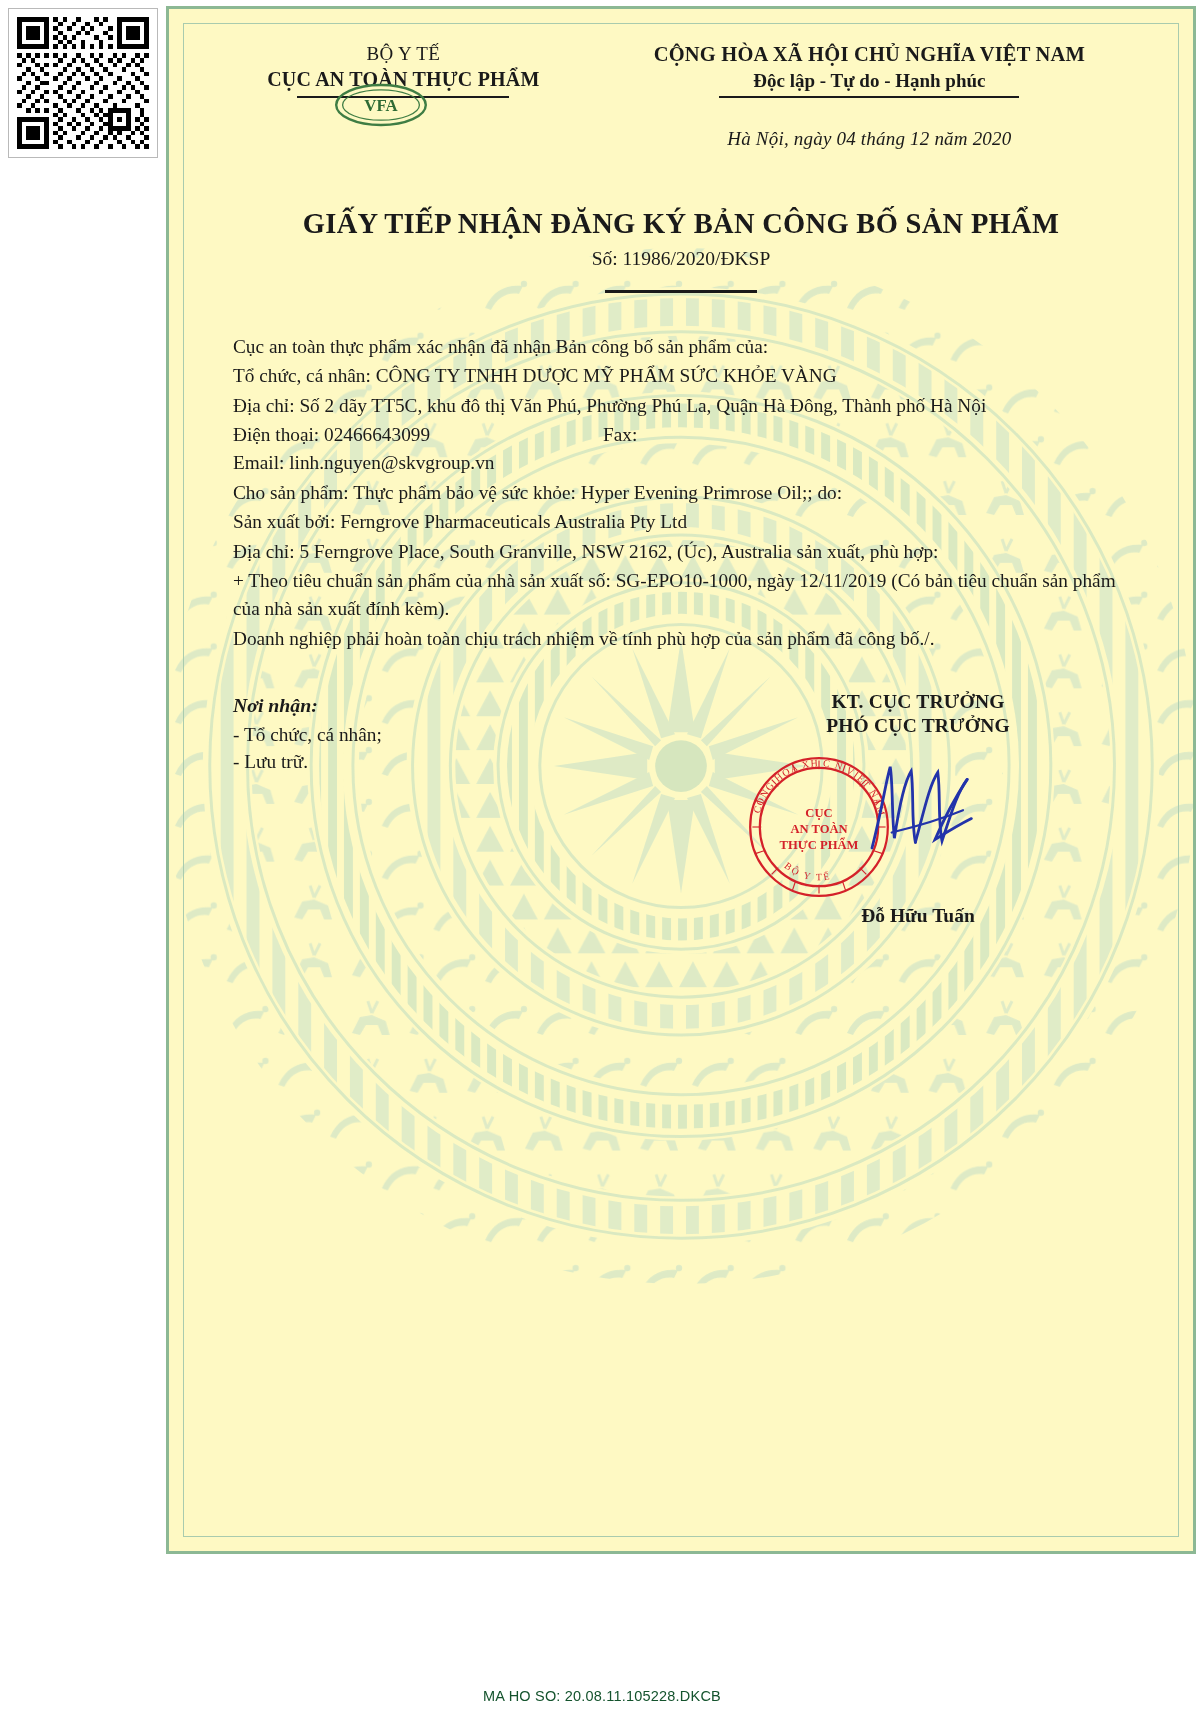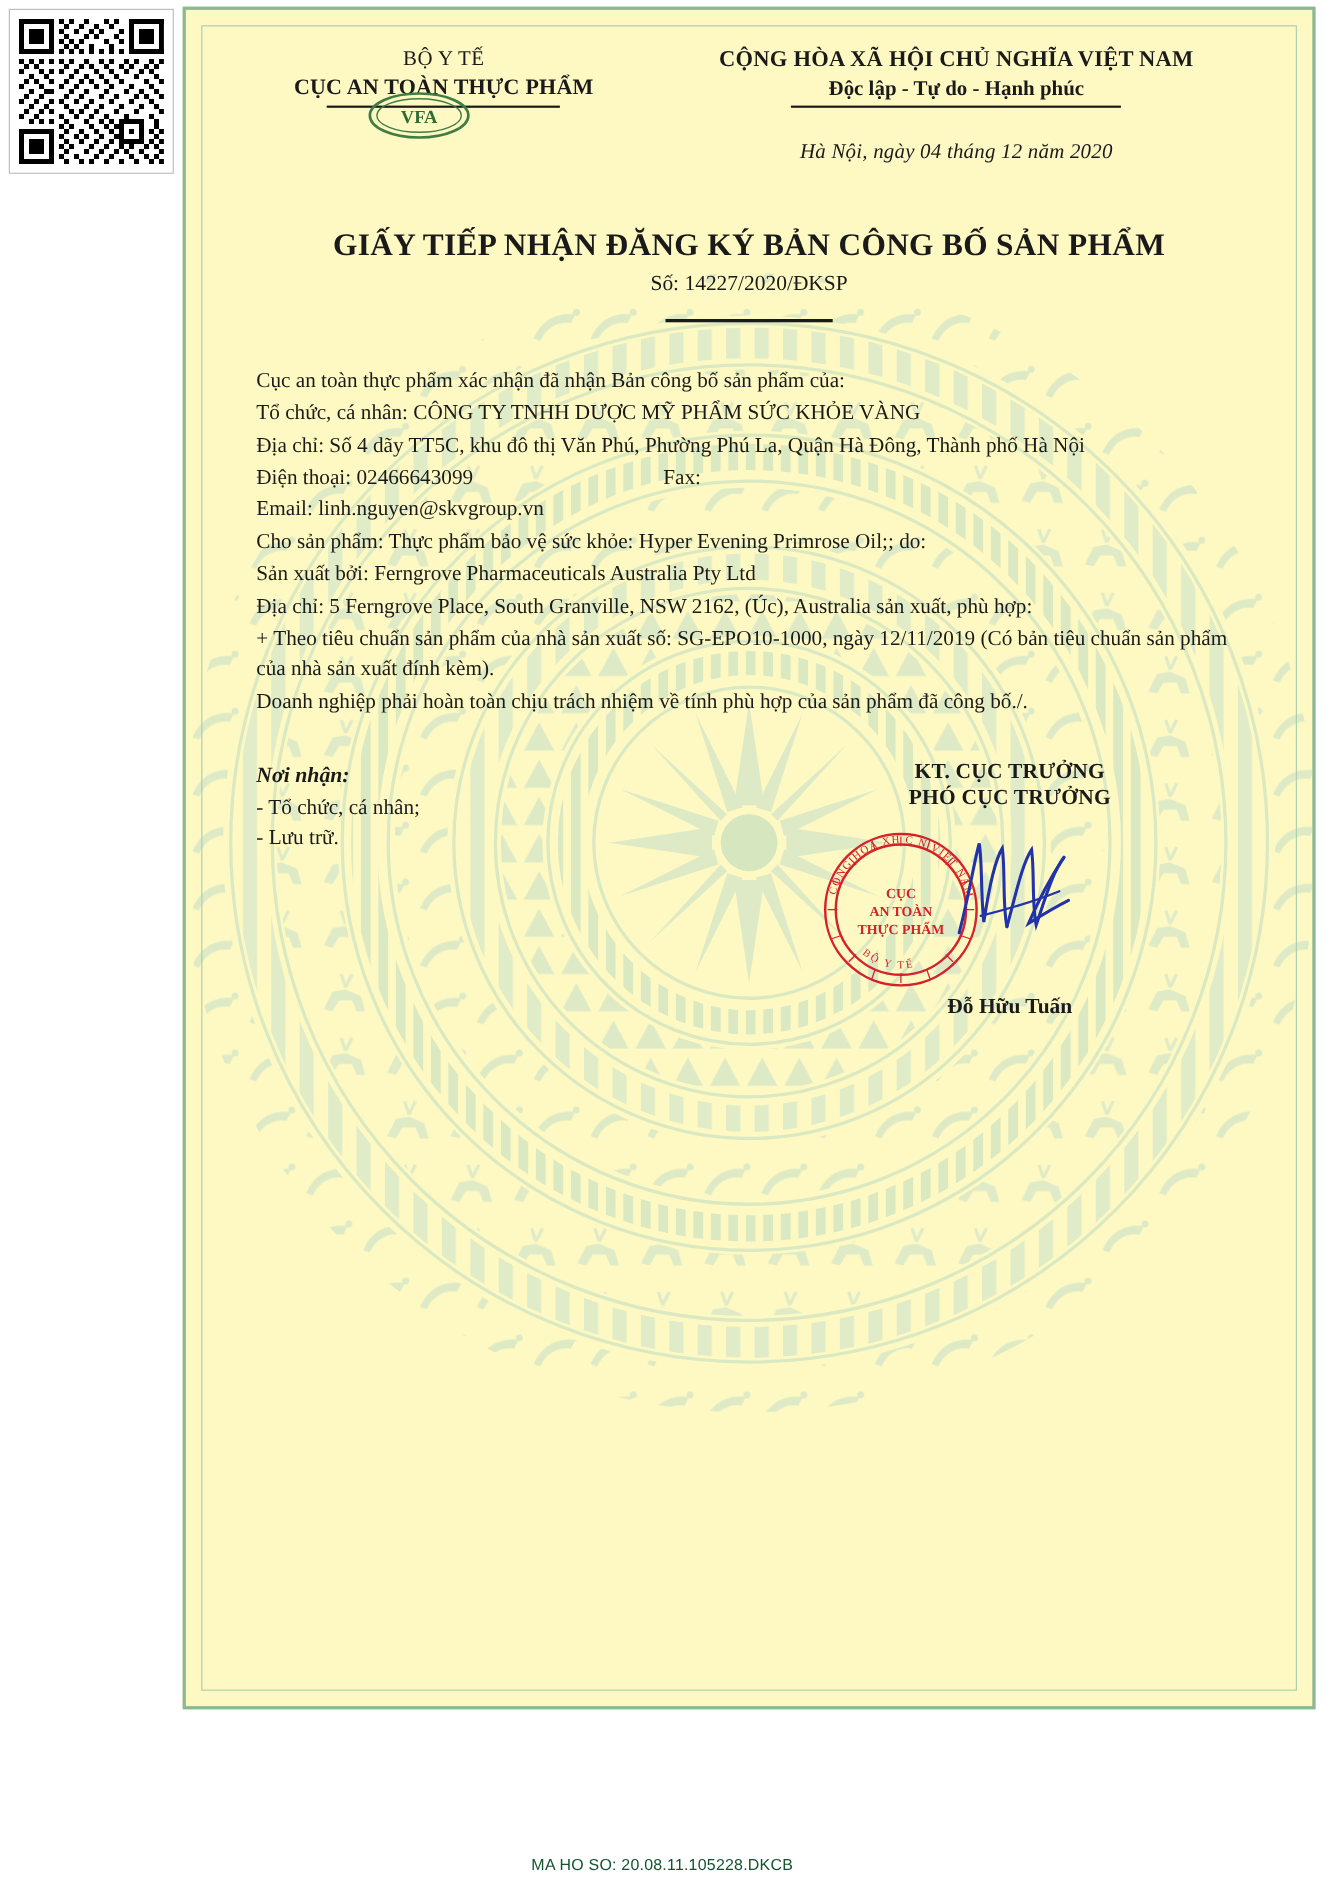--- a/index.html
+++ b/index.html
@@ -578,28 +578,28 @@
       <div class="hdr-right">
         <div class="r1">CỘNG HÒA XÃ HỘI CHỦ NGHĨA VIỆT NAM</div>
         <div class="r2">Độc lập - Tự do - Hạnh phúc</div>
         <div class="rule"></div>
         <div class="place-date">Hà Nội, ngày 04 tháng 12 năm 2020</div>
       </div>
     </div>
 
     <div class="title-wrap">
       <div class="title">GIẤY TIẾP NHẬN ĐĂNG KÝ BẢN CÔNG BỐ SẢN PHẨM</div>
-      <div class="subtitle">Số: 14227/2020/ĐKSP</div>
+      <div class="subtitle">Số: 11986/2020/ĐKSP</div>
       <div class="title-rule"></div>
     </div>
 
     <div class="body">
       <p>Cục an toàn thực phẩm xác nhận đã nhận Bản công bố sản phẩm của:</p>
       <p>Tổ chức, cá nhân: CÔNG TY TNHH DƯỢC MỸ PHẨM SỨC KHỎE VÀNG</p>
-      <p>Địa chỉ: Số 4 dãy TT5C, khu đô thị Văn Phú, Phường Phú La, Quận Hà Đông, Thành phố Hà Nội</p>
+      <p>Địa chỉ: Số 2 dãy TT5C, khu đô thị Văn Phú, Phường Phú La, Quận Hà Đông, Thành phố Hà Nội</p>
       <div class="fax-line">
         <span class="ph">Điện thoại: 02466643099</span>
         <span>Fax:</span>
       </div>
       <p>Email: linh.nguyen@skvgroup.vn</p>
       <p>Cho sản phẩm: Thực phẩm bảo vệ sức khỏe: Hyper Evening Primrose Oil;; do:</p>
       <p>Sản xuất bởi: Ferngrove Pharmaceuticals Australia Pty Ltd</p>
       <p>Địa chỉ: 5 Ferngrove Place, South Granville, NSW 2162, (Úc), Australia sản xuất, phù hợp:</p>
       <p>+ Theo tiêu chuẩn sản phẩm của nhà sản xuất số: SG-EPO10-1000, ngày 12/11/2019 (Có bản tiêu chuẩn sản phẩm của nhà sản xuất đính kèm).</p>
       <p>Doanh nghiệp phải hoàn toàn chịu trách nhiệm về tính phù hợp của sản phẩm đã công bố./.</p>

